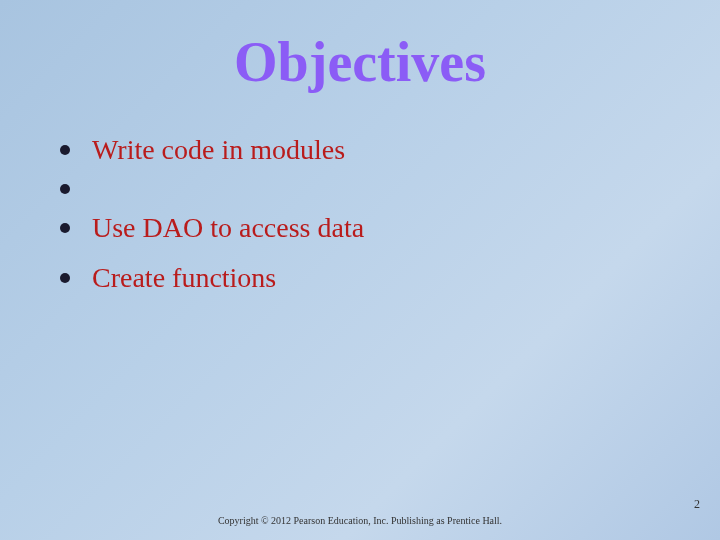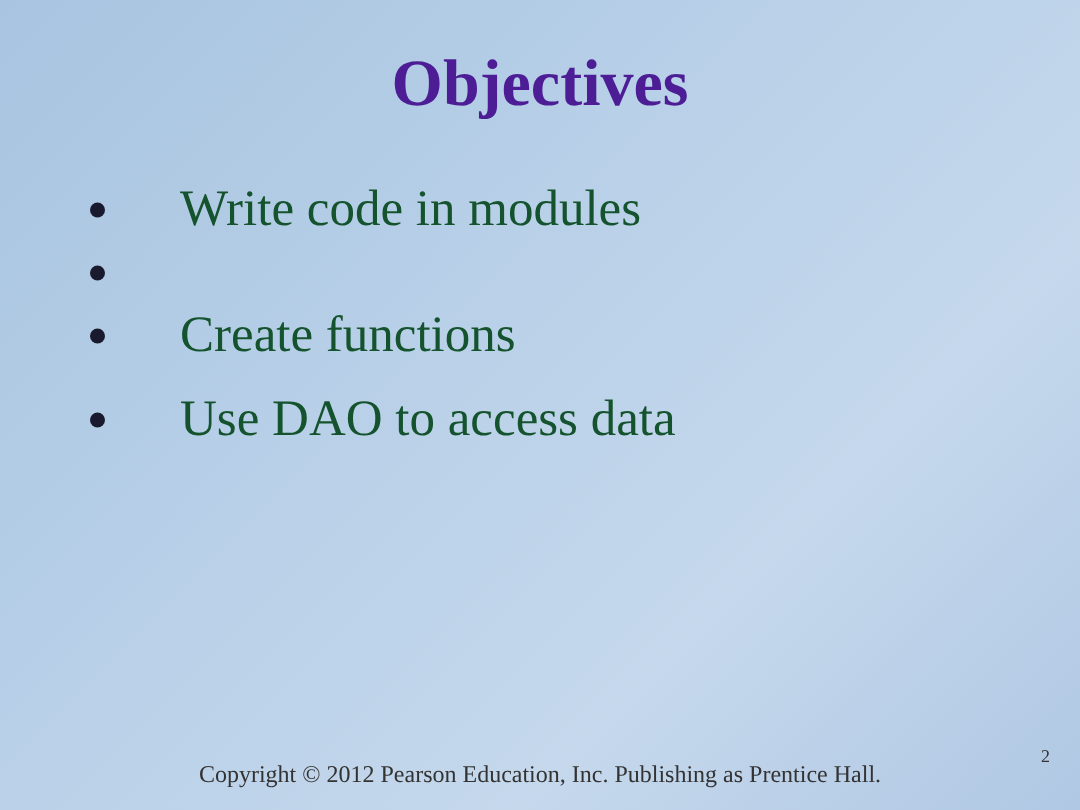--- a/index.html
+++ b/index.html
@@ -20,23 +20,23 @@
       width: 720px;
       height: 540px;
       display: flex;
       flex-direction: column;
       align-items: center;
       padding: 30px 60px 20px 60px;
       position: relative;
     }
 
     .title {
-      font-size: 44px;
+      font-size: 56px;
       font-weight: bold;
-      color: #4c1d95;
+      color: #8b5cf6;
       margin-bottom: 30px;
       text-align: left;
       font-family: Georgia, serif;
     }
 
     .content-area {
       width: 100%;
       flex: 1;
       display: flex;
       align-items: flex-start;
@@ -47,24 +47,23 @@
       list-style: none;
       padding: 0;
       margin: 0;
       width: 100%;
     }
 
     .bullet-list li {
       display: flex;
       align-items: center;
       margin-bottom: 18px;
-      font-size: 34px;
-      color: #14532d;
+      font-size: 28px;
+      color: #b91c1c;
       font-family: Georgia, serif;
-      gap: 28px;
     }
 
     .bullet-dot {
       display: inline-block;
       width: 10px;
       height: 10px;
       background-color: #1a1a2e;
       border-radius: 50%;
       margin-right: 22px;
       flex-shrink: 0;
@@ -75,21 +74,21 @@
       bottom: 14px;
       left: 0;
       right: 0;
       display: flex;
       justify-content: center;
       align-items: center;
       padding: 0 60px;
     }
 
     .footer-text {
-      font-size: 16px;
+      font-size: 10px;
       color: #333;
       text-align: center;
       flex: 1;
       margin-top: 32px;
     }
 
     .footer-page {
       font-size: 12px;
       color: #333;
       position: absolute;
@@ -107,25 +106,25 @@
     <ul class="bullet-list">
     <li>
           <span class="bullet-dot"></span>
           <span>Write code in modules</span>
         </li>
         <li>
           <span class="bullet-dot"></span>
         </li>
         <li>
           <span class="bullet-dot"></span>
-          <span>Create functions</span>
+          <span>Use DAO to access data</span>
         </li>
         <li>
           <span class="bullet-dot"></span>
-          <span>Use DAO to access data</span>
+          <span>Create functions</span>
         </li>
       </ul>
   </div>
 
   <div class="footer">
     <span class="footer-text">Copyright © 2012 Pearson Education, Inc. Publishing as Prentice Hall.</span>
     <span class="footer-page">2</span>
   </div>
 </div>
 

